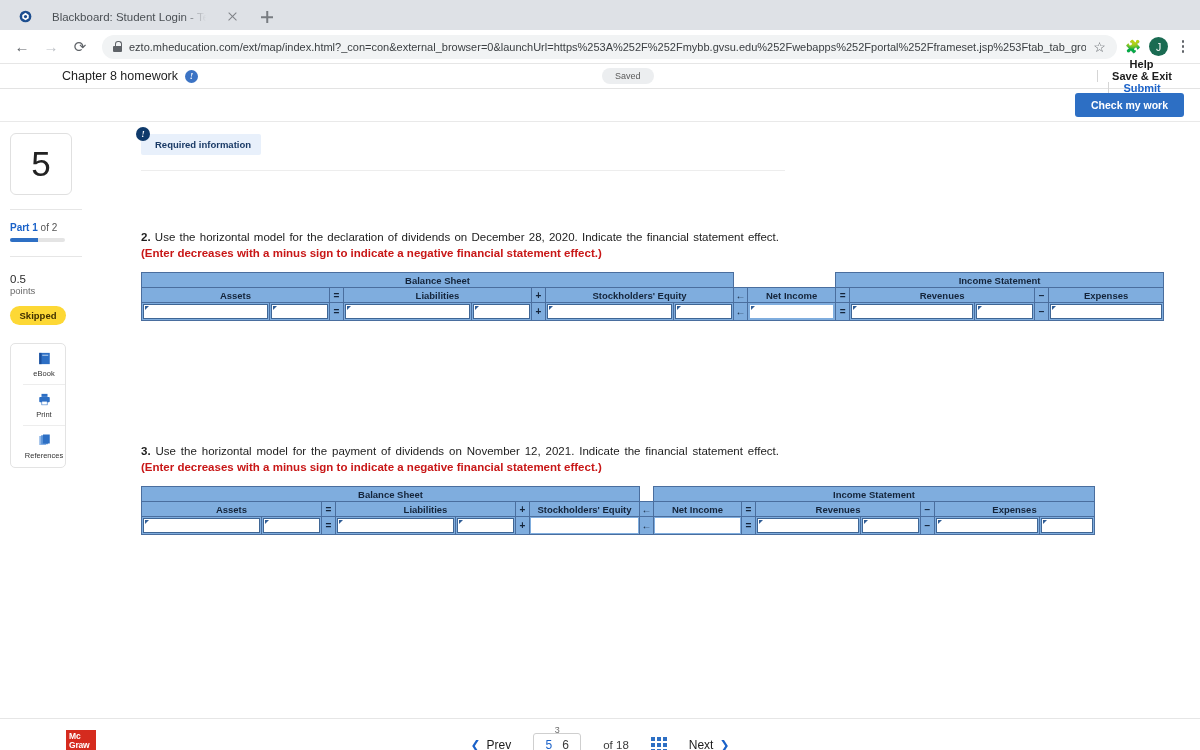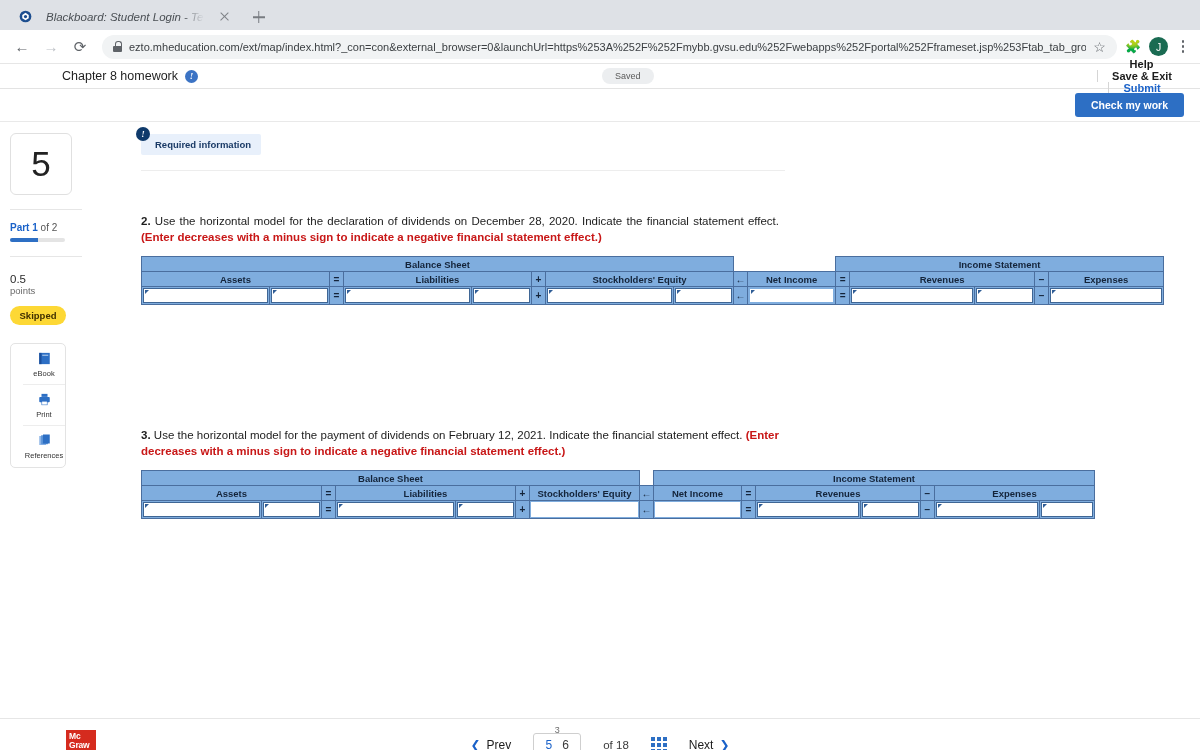--- a/index.html
+++ b/index.html
@@ -12,25 +12,24 @@
     -webkit-font-smoothing: antialiased;
   }
 
   
   .chrome { width: 1200px; background: #dee1e6; }
   .tabstrip {
     height: 30px; display: flex; align-items: flex-end;
     padding-left: 8px; background: #dee1e6;
   }
   .tab {
-    height: 27px; display: flex; align-items: center; gap: 14px;
+    height: 27px; display: flex; align-items: center; gap: 20px;
     padding: 0 9px 0 11px; font-size: 11.5px; color: #3c4043;
     border-radius: 8px 8px 0 0; max-width: 240px; min-width: 170px;
     position: relative;
-    font-style: italic;
   }
   .tab.inactive { background: #dee1e6; color: #4a4f54; }
   .tab.active { background: #ffffff; }
   .tab .tab-title {
     flex: 1; white-space: nowrap; overflow: hidden;
     text-overflow: clip;
     -webkit-mask-image: linear-gradient(to right, #000 85%, transparent 100%);
     mask-image: linear-gradient(to right, #000 85%, transparent 100%);
   }
   .favicon { width: 13px; height: 13px; flex: 0 0 13px; }
@@ -169,21 +168,21 @@
   }
   .req-badge {
     position:absolute; left:-5px; top:-7px; width:14px; height:14px;
     background:#0f3a6b; border-radius:50%; color:#fff; font-size:9px;
     display:flex; align-items:center; justify-content:center;
     font-family:"Liberation Serif", serif; font-style: italic; font-weight:bold;
   }
   .divider { width: 644px; border-top:1px solid #ededed; margin: 6px 0 0 4px; }
 
   .qtext {
-    width: 638px; margin: 42px 0 0 4px; font-size: 11.5px; color:#1c1c1c;
+    width: 638px; margin: 58px 0 0 4px; font-size: 11.5px; color:#1c1c1c;
     line-height: 16px; text-align: justify;
   }
   .qtext b { font-weight: bold; }
   .qtext .red { color:#c81717; font-weight:bold; }
 
   
   table.fin {
     border-collapse: collapse; margin-left: 4px; table-layout: fixed;
   }
   table.fin th, table.fin td {
@@ -424,21 +423,21 @@
             </td>
         <td class="op">−</td>
         <td>
               <div class="cellinput"></div>
             </td>
       </tr>
     </tbody>
       </table>
 
     <div class="qtext" style="margin-top:122px;">
-      <b>3.</b><span> Use the horizontal model for the payment of dividends on February 12, 2021. Indicate the financial statement effect. </span><span class="red">(Enter decreases with a minus sign to indicate a negative financial statement effect.)</span>
+      <b>3.</b><span> Use the horizontal model for the payment of dividends on November 12, 2021. Indicate the financial statement effect. </span><span class="red">(Enter decreases with a minus sign to indicate a negative financial statement effect.)</span>
     </div>
 
     <table class="fin" style="margin-top:11px; width:922px;">
       <colgroup>
         <col style="width:120px">
           <col style="width:60px">
           <col style="width:14px">
         <col style="width:120px">
           <col style="width:60px">
           <col style="width:14px">

